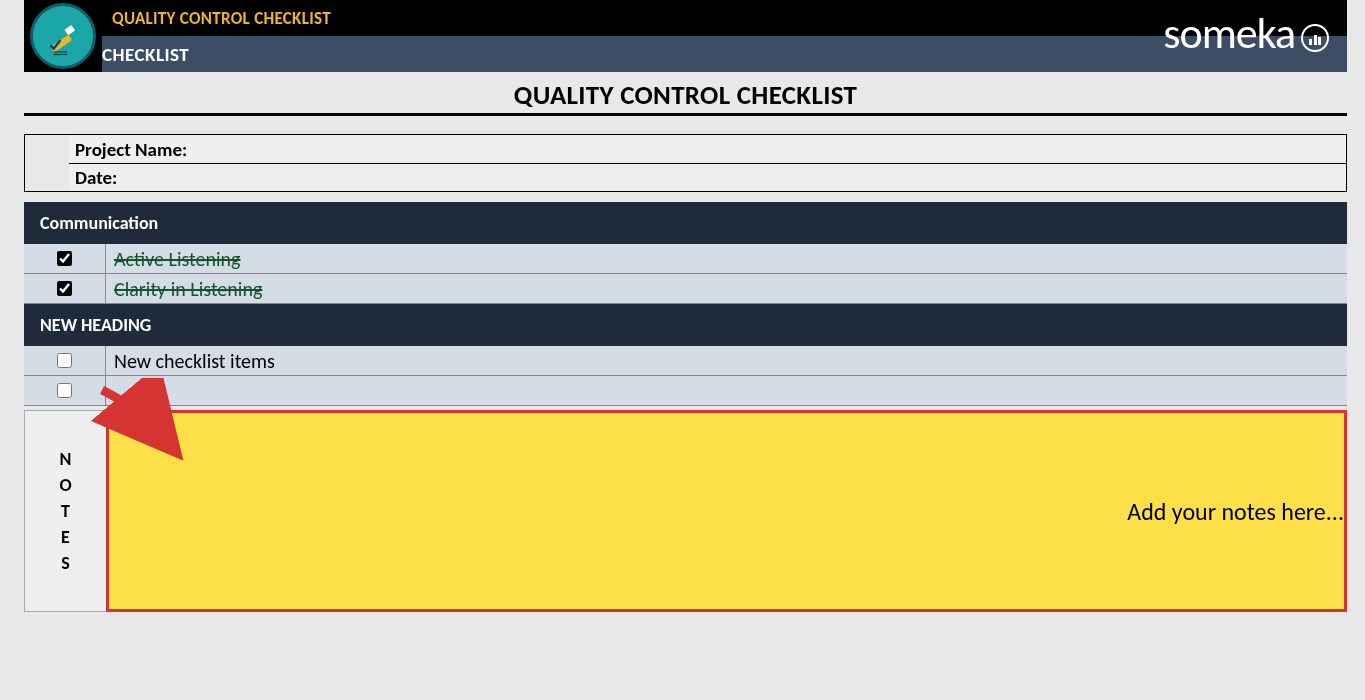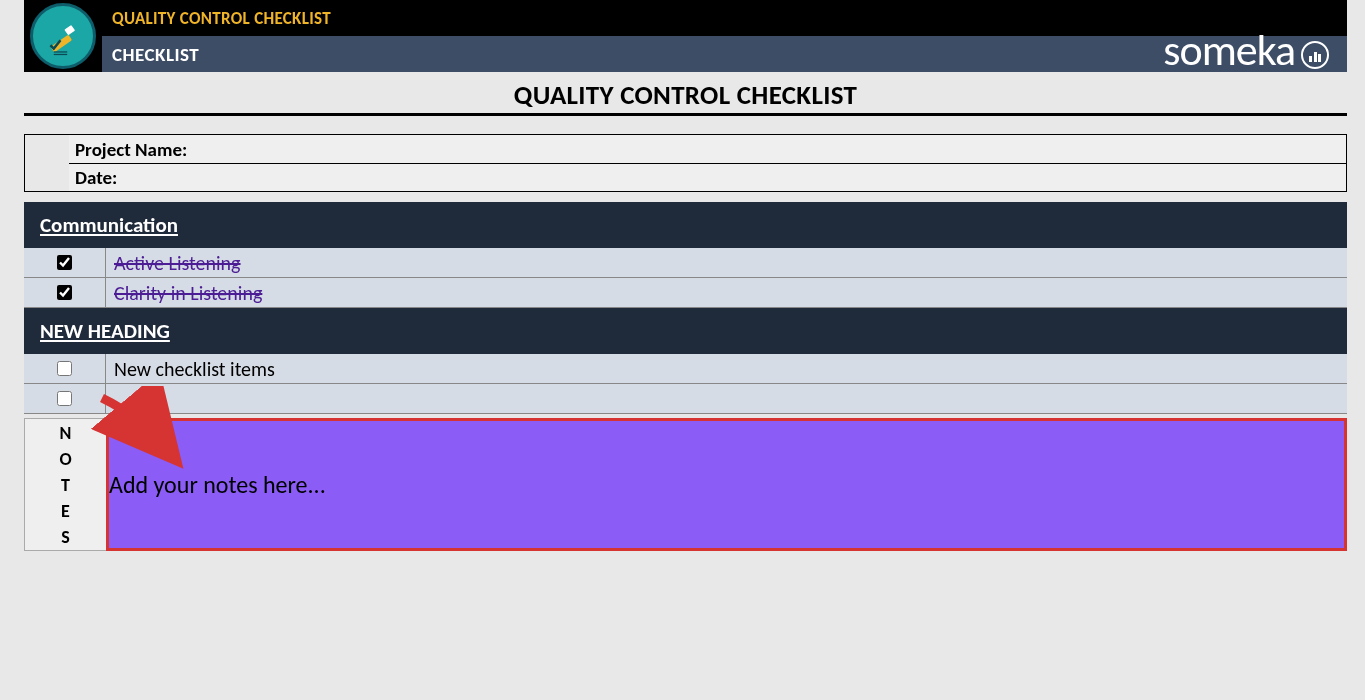--- a/index.html
+++ b/index.html
@@ -49,32 +49,31 @@
     color: #f0b429;
     font-weight: bold;
     font-size: 17px;
     letter-spacing: 0.3px;
   }
   .header-row2 {
     background: #3d4d66;
     height: 36px;
     display: flex;
     align-items: center;
-    padding-left: 10px;
   }
   .header-row2-text {
     color: #fff;
     font-weight: bold;
     font-size: 19px;
     letter-spacing: 0.5px;
   }
   .brand {
     position: absolute;
     right: 18px;
-    top: 23px;
+    top: 6px;
     display: flex;
     align-items: center;
     gap: 6px;
   }
   .brand-text {
     color: #fff;
     font-size: 44px;
     font-weight: 400;
     letter-spacing: -1px;
   }
@@ -120,23 +119,22 @@
     font-weight: bold;
     color: #000;
     background: #efefef;
   }
   .info-row + .info-row { border-top: 1px solid #000; text-align: center; }
 
   .section-header {
     background: #1f2a3a;
     color: #fff;
     font-weight: bold;
-    font-size: 21px;
+    font-size: 18px;
     padding: 10px 16px;
-    text-decoration: underline;
   }
   .checklist-row {
     display: flex;
     align-items: stretch;
     background: #d6dce5;
     border-bottom: 1px solid #888;
     min-height: 30px;
   }
   .check-cell {
     width: 82px;
@@ -153,21 +151,21 @@
   .item-cell {
     flex: 1;
     display: flex;
     align-items: center;
     padding-left: 8px;
     font-size: 20px;
     color: #000;
   }
   .item-cell.done {
     text-decoration: line-through;
-    color: #4c1d95;
+    color: #14532d;
   }
 
   .notes-wrap {
     display: flex;
     margin-top: 4px;
     position: relative;
   }
   .notes-label {
     width: 82px;
     display: flex;
@@ -180,26 +178,26 @@
     border-right: none;
   }
   .notes-label span {
     font-size: 18px;
     font-weight: bold;
     color: #000;
     line-height: 1;
   }
   .notes-box {
     flex: 1;
-    height: 133px;
+    height: 202px;
     border: 3px solid #d63333;
-    background: #8b5cf6;
-    display: flex;
-    align-items: center;
-    justify-content: flex-start;
+    background: #fde047;
+    display: flex;
+    align-items: center;
+    justify-content: flex-end;
     font-size: 24px;
     color: #000;
   }
   .arrow {
     position: absolute;
     left: 60px;
     top: -32px;
     pointer-events: none;
   }
 </style>

